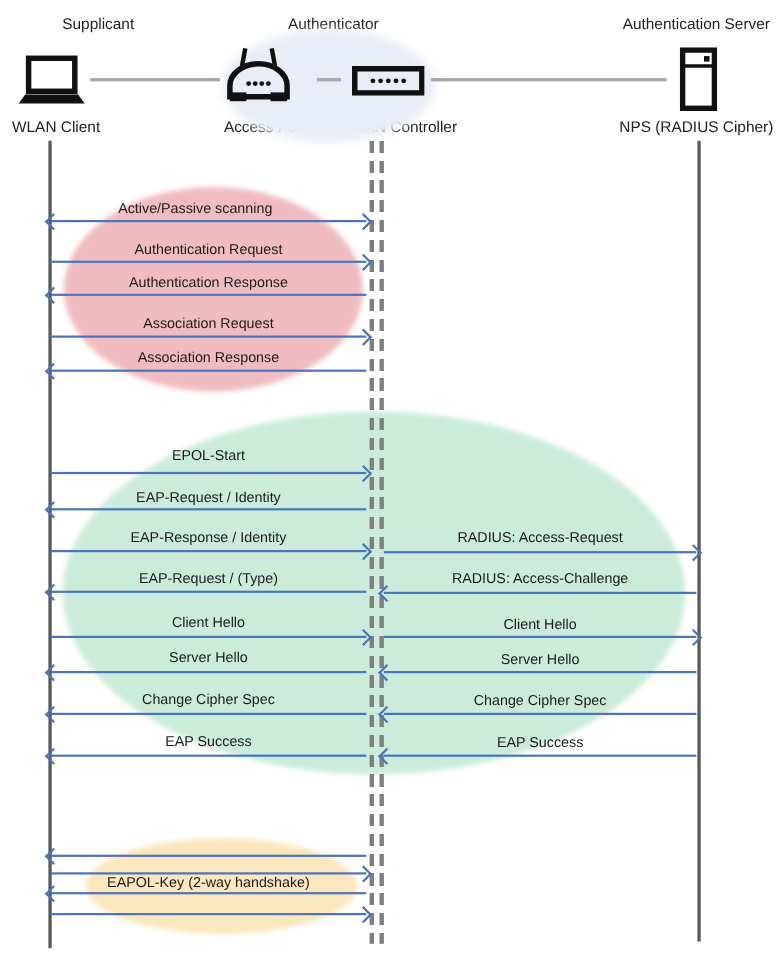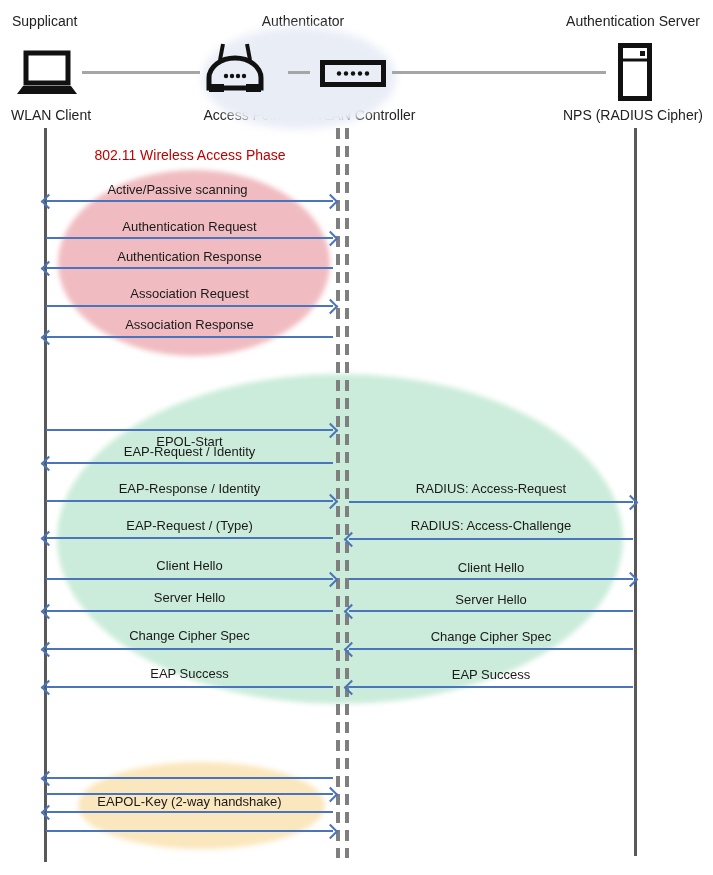--- a/index.html
+++ b/index.html
@@ -27,21 +27,21 @@
     content:"";position:absolute;left:-3px;top:-6px;width:9px;height:9px;
     border-top:2px solid var(--arrow);border-left:2px solid var(--arrow);
     transform:rotate(-45deg);
   }
 </style>
 </head>
 <body>
 
 <div class="stage">
 
-  <div class="role" style="left:12px;top:13px;width:110px;text-align:left">Supplicant</div>
+  <div class="role" style="left:12px;top:13px;width:110px;text-align:right">Supplicant</div>
   <div class="role" style="left:243px;top:13px;width:120px;text-align:center">Authenticator</div>
   <div class="role" style="left:558px;top:13px;width:150px;text-align:center">Authentication Server</div>
 
   <div class="ellipse" style="left:202px;top:27px;width:194px;height:102px;background:var(--header-ellipse);filter:blur(4px);"></div>
 
   <div class="connector" style="left:82px;width:118px"></div>
   <div class="connector" style="left:288px;width:22px"></div>
   <div class="connector" style="left:392px;width:214px"></div>
 
   <svg class="icon" style="left:16px;top:50px" width="62" height="48" viewBox="0 0 62 48">
@@ -80,35 +80,34 @@
 
   <div class="ellipse" style="left: 58px; top: 170px; width: 272px; height: 186px; background: rgb(240, 188, 193);"></div>
   <div class="ellipse" style="left: 57px; top: 374px; width: 566px; height: 330px; background: rgb(203, 236, 218);"></div>
   <div class="ellipse" style="left: 78px; top: 762px; width: 247px; height: 87px; background: rgb(251, 231, 189);"></div>
 
   <div class="lifeline solid" style="left:44px;top:128px;height:734px"></div>
   <div class="lifeline dashed" style="left:336px;top:128px;height:730px"></div>
   <div class="lifeline dashed" style="left:345px;top:128px;height:730px"></div>
   <div class="lifeline solid" style="left:634px;top:128px;height:728px"></div>
 
-  <div class="phase-title" style="left: 46px; top: 146px; width: 288px; color: rgb(192, 0, 0);">802.11 Wireless Access Phase</div>
 
   <div id="messages">
       <div class="arrow head-r head-l" style="left: 46px; top: 200px; width: 287px;"></div>
       <div class="msg-label" style="left: 34px; top: 182px; width: 287px;">Active/Passive scanning</div>
       <div class="arrow head-r" style="left: 46px; top: 237px; width: 287px;"></div>
       <div class="msg-label" style="left: 46px; top: 219px; width: 287px;">Authentication Request</div>
       <div class="arrow head-l" style="left: 46px; top: 267px; width: 287px;"></div>
       <div class="msg-label" style="left: 46px; top: 249px; width: 287px;">Authentication Response</div>
       <div class="arrow head-r" style="left: 46px; top: 305px; width: 287px;"></div>
       <div class="msg-label" style="left: 46px; top: 286px; width: 287px;">Association Request</div>
       <div class="arrow head-l" style="left: 46px; top: 336px; width: 287px;"></div>
       <div class="msg-label" style="left: 46px; top: 317px; width: 287px;">Association Response</div>
       <div class="arrow head-r" style="left: 46px; top: 429px; width: 287px;"></div>
-      <div class="msg-label" style="left: 46px; top: 406px; width: 287px; margin-top: 28px;">EPOL-Start</div>
+      <div class="msg-label" style="left: 46px; top: 406px; width: 287px;">EPOL-Start</div>
       <div class="arrow head-l" style="left: 46px; top: 462px; width: 287px;"></div>
       <div class="msg-label" style="left: 46px; top: 444px; width: 287px;">EAP-Request / Identity</div>
       <div class="arrow head-r" style="left: 46px; top: 500px; width: 287px;"></div>
       <div class="msg-label" style="left: 46px; top: 481px; width: 287px;">EAP-Response / Identity</div>
       <div class="arrow head-r" style="left: 349px; top: 501px; width: 284px;"></div>
       <div class="msg-label" style="left: 349px; top: 481px; width: 284px;">RADIUS: Access-Request</div>
       <div class="arrow head-l" style="left: 46px; top: 537px; width: 287px;"></div>
       <div class="msg-label" style="left: 46px; top: 518px; width: 287px;">EAP-Request / (Type)</div>
       <div class="arrow head-l" style="left: 349px; top: 538px; width: 284px;"></div>
       <div class="msg-label" style="left: 349px; top: 518px; width: 284px;">RADIUS: Access-Challenge</div>

